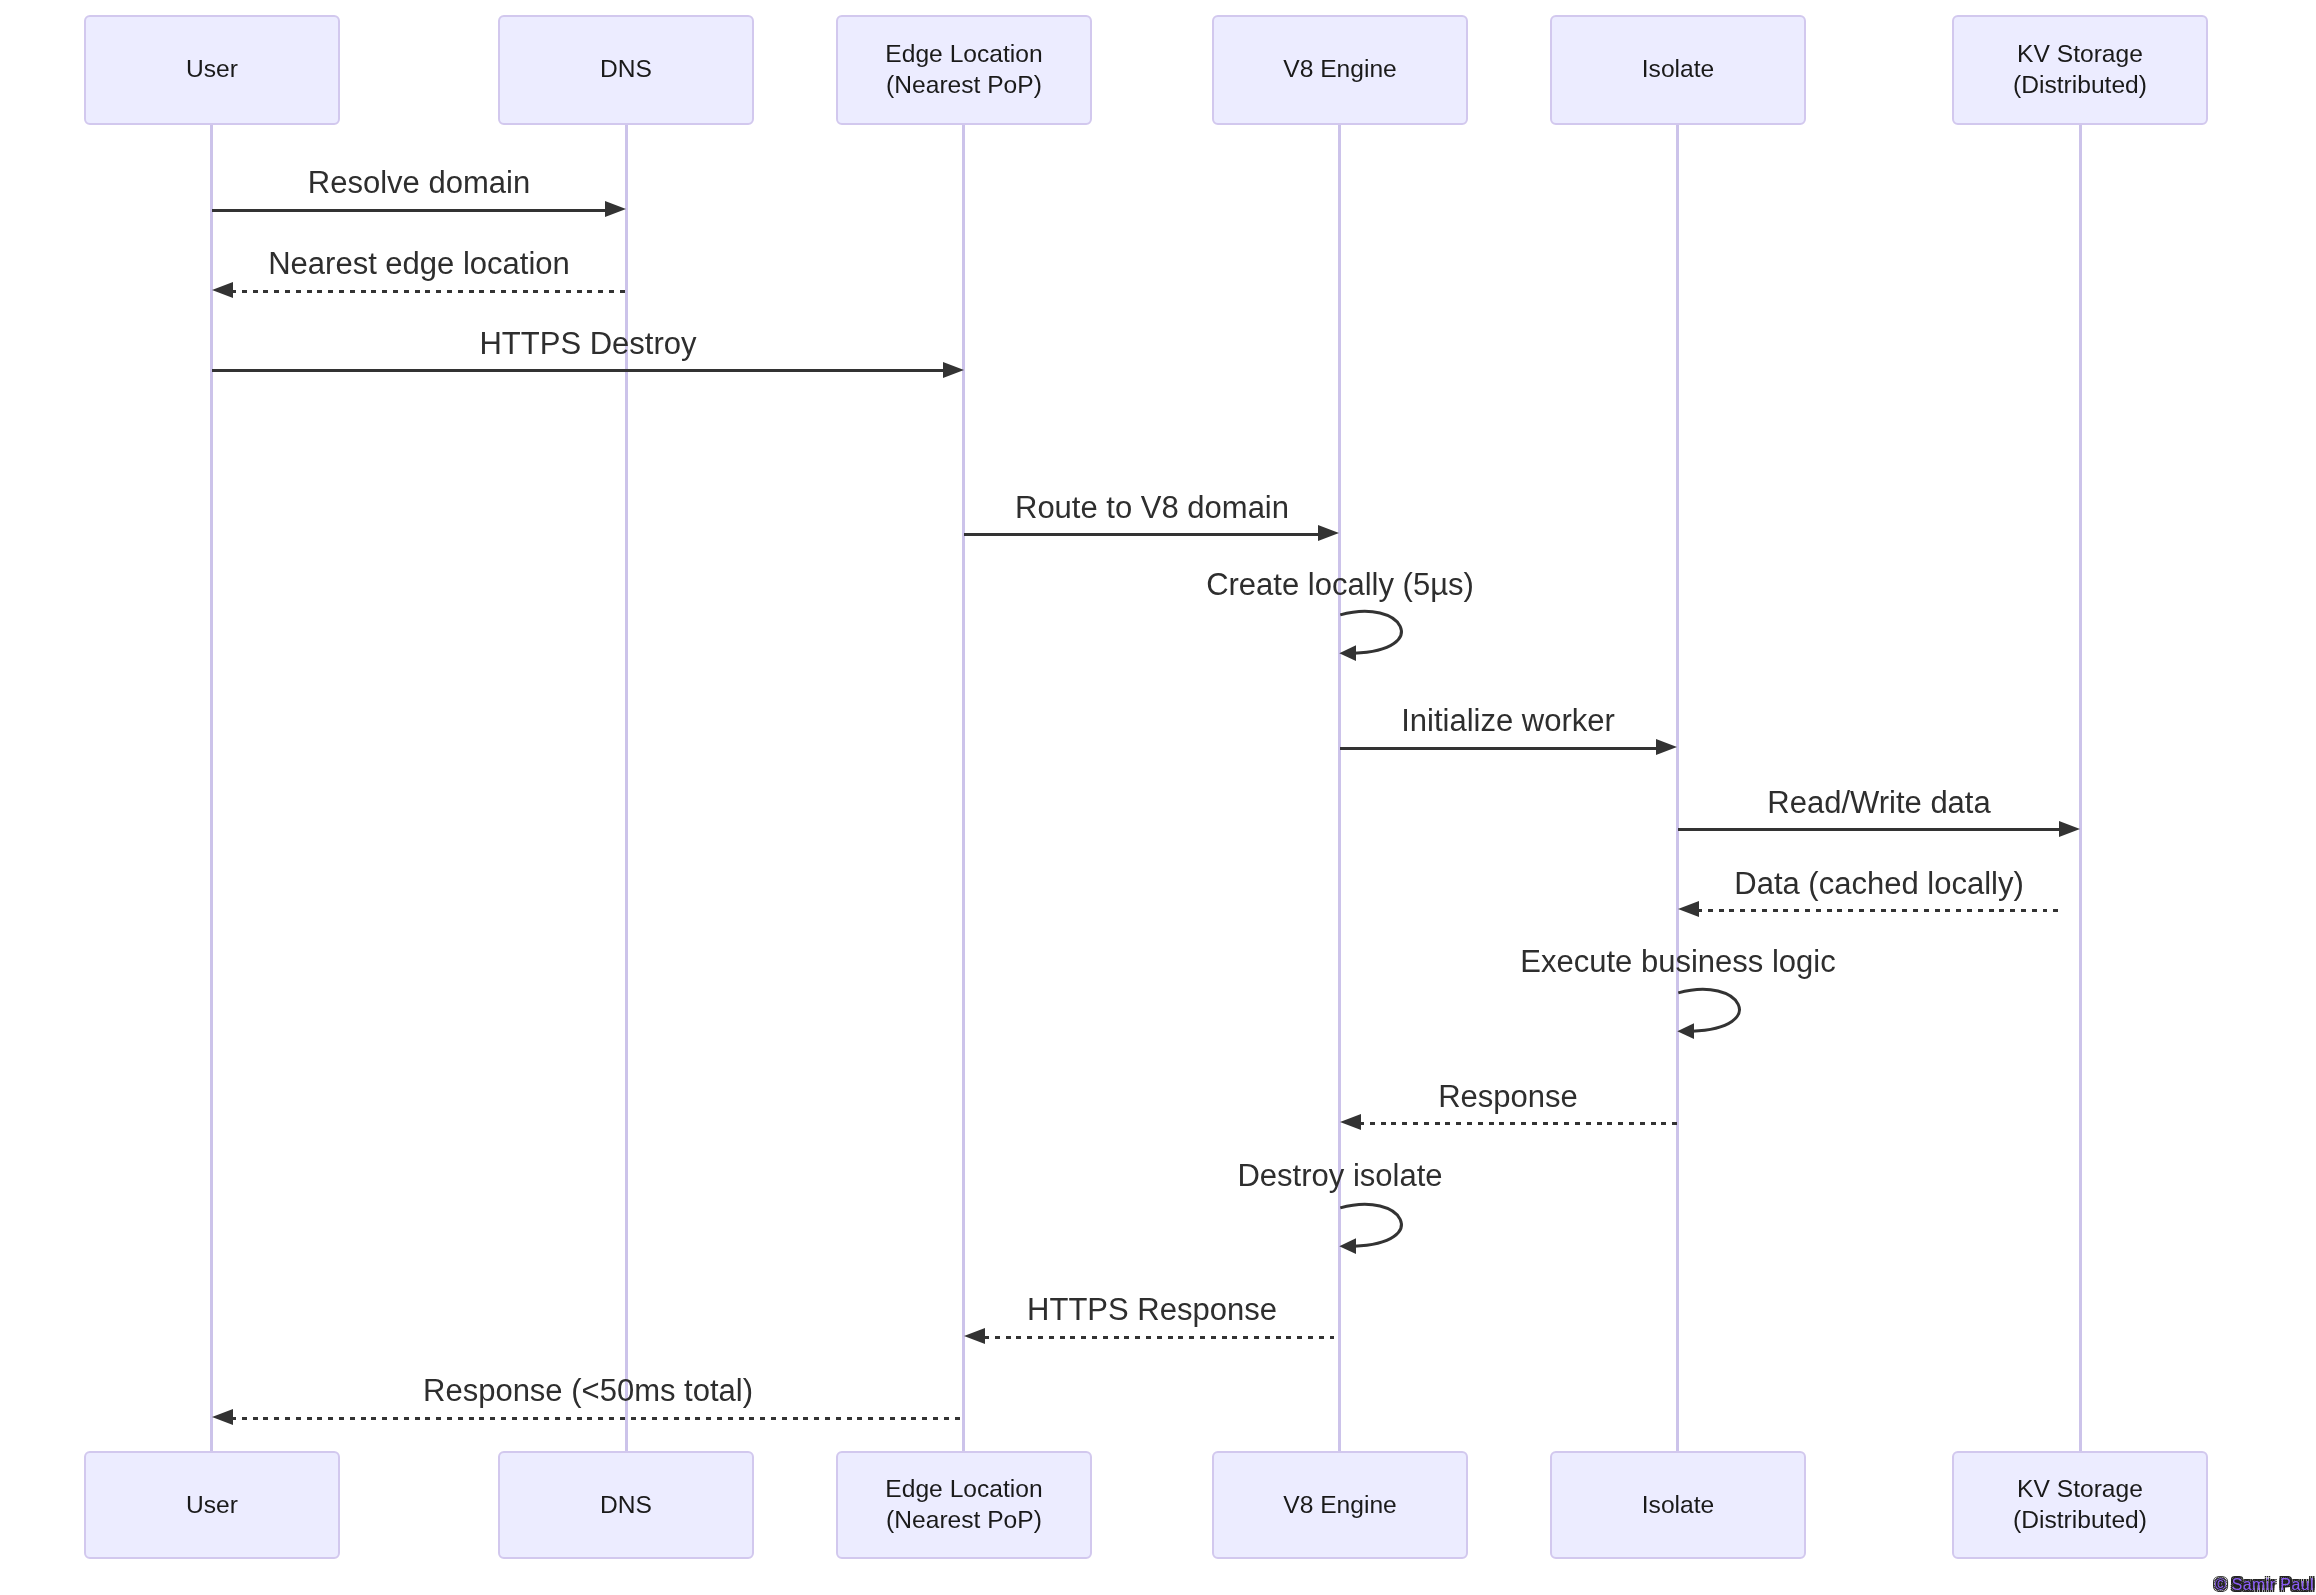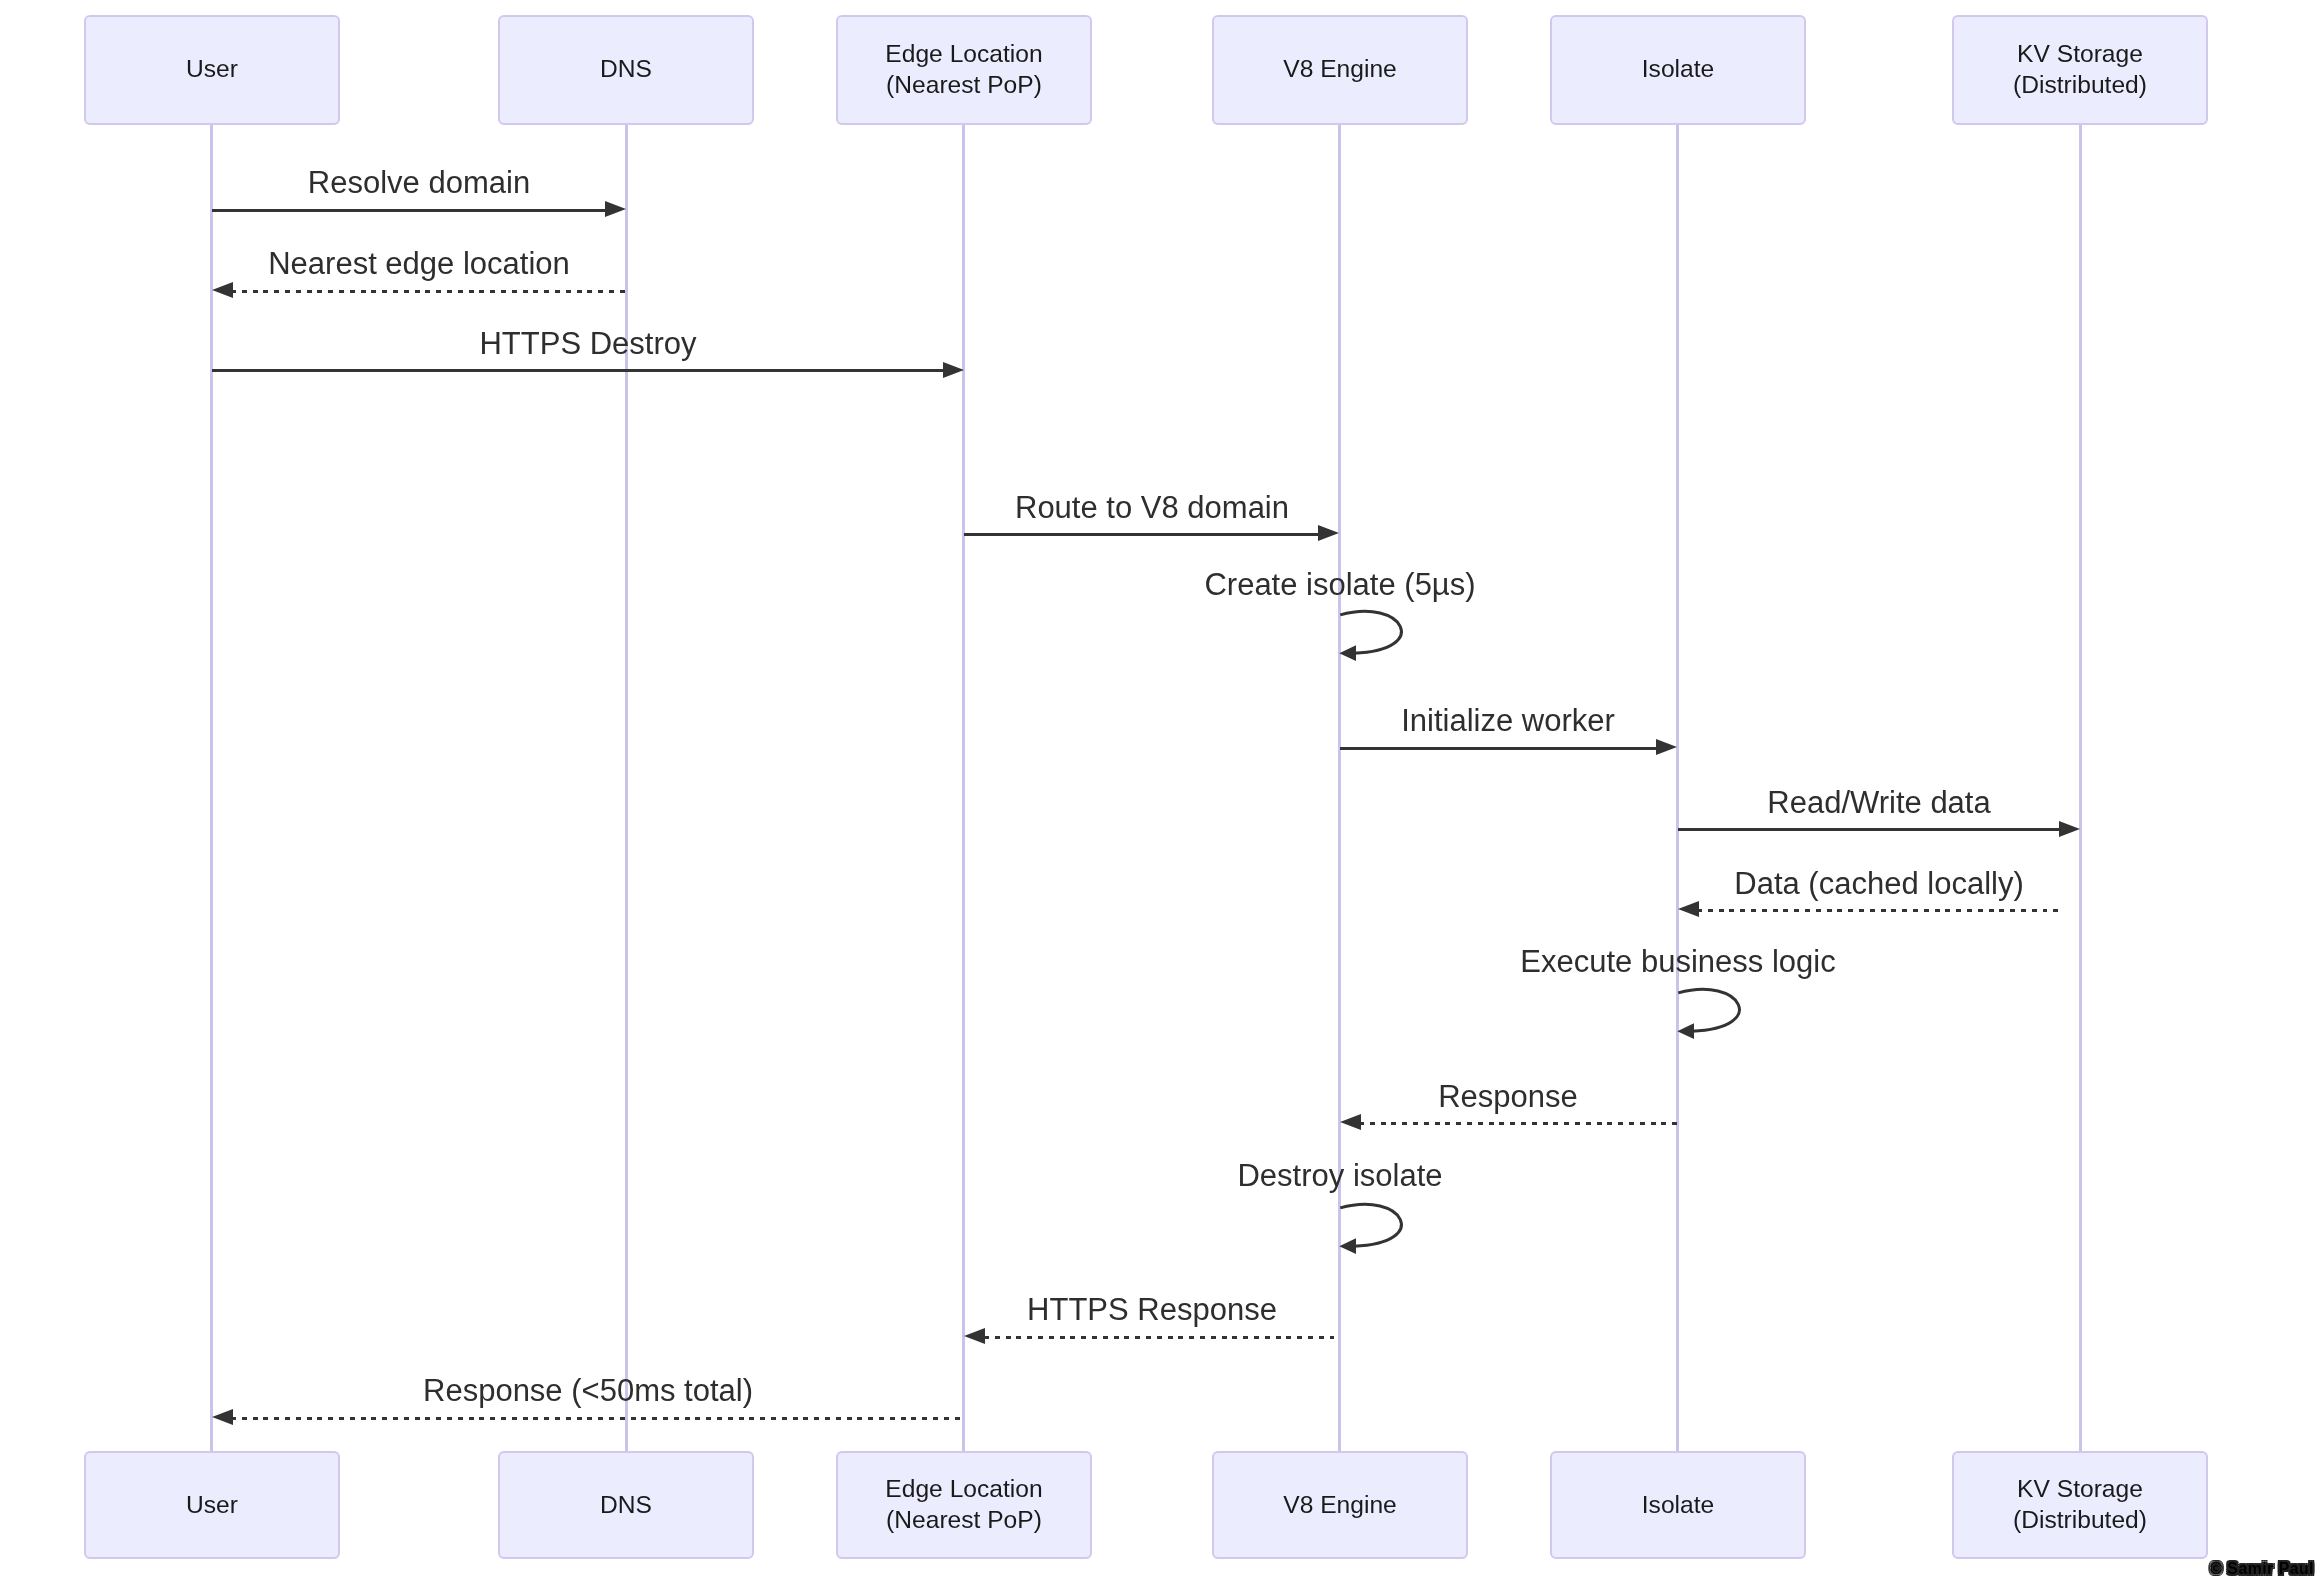--- a/index.html
+++ b/index.html
@@ -25,21 +25,21 @@
   .head{position:absolute;width:0;height:0;border-top:8.9px solid transparent;border-bottom:8.9px solid transparent;}
   .head.r{border-left:21.7px solid #333333;}
   .head.l{border-right:21.7px solid #333333;}
   .loop{position:absolute;}
   .note{
     position:absolute;left:807px;top:390px;width:319px;height:62px;background:#fff5ad;
     border:2px solid #aaaa33;display:flex;align-items:center;justify-content:center;
     font-size:24.6px;color:#111111;box-sizing:border-box;
   }
   .watermark{
-    position:absolute;right:3px;bottom:18px;font-size:15.8px;font-weight:bold;color:#000000;
+    position:absolute;right:3px;bottom:2px;font-size:15.8px;font-weight:normal;color:#8b5cf6;
     letter-spacing:0.5px;
     text-shadow:-2px -2px 0 #222,2px -2px 0 #222,-2px 2px 0 #222,2px 2px 0 #222,
                  0 -2px 0 #222,0 2px 0 #222,-2px 0 0 #222,2px 0 0 #222;
   }
 </style>
 </head>
 <body>
 
 <div class="stage">
 
@@ -60,21 +60,21 @@
 
   <div class="msg-label" style="left:588px;top:326px">HTTPS Destroy</div>
   <div class="line" style="left:212px;top:369px;width:733px"></div>
   <div class="head r" style="left:943px;top:362px"></div>
 
 
   <div class="msg-label" style="left:1152px;top:490px">Route to V8 domain</div>
   <div class="line" style="left:964px;top:533px;width:356px"></div>
   <div class="head r" style="left:1318px;top:525px"></div>
 
-  <div class="msg-label" style="left:1340px;top:567px">Create isolate (5µs)</div>
+  <div class="msg-label" style="left:1340px;top:567px">Create locally (5µs)</div>
   <svg class="loop" style="left:1338px;top:607px" width="89" height="55" viewBox="0 0 90 56">
     <path d="M2,8 C66,-10 96,44 16,47" fill="none" stroke="#333333" stroke-width="3"></path>
     <polygon points="18,39 1,47 18,55" fill="#333333"></polygon>
   </svg>
 
   <div class="msg-label" style="left:1508px;top:703px">Initialize worker</div>
   <div class="line" style="left:1340px;top:747px;width:318px"></div>
   <div class="head r" style="left:1656px;top:739px"></div>
 
   <div class="msg-label" style="left:1879px;top:785px">Read/Write data</div>

